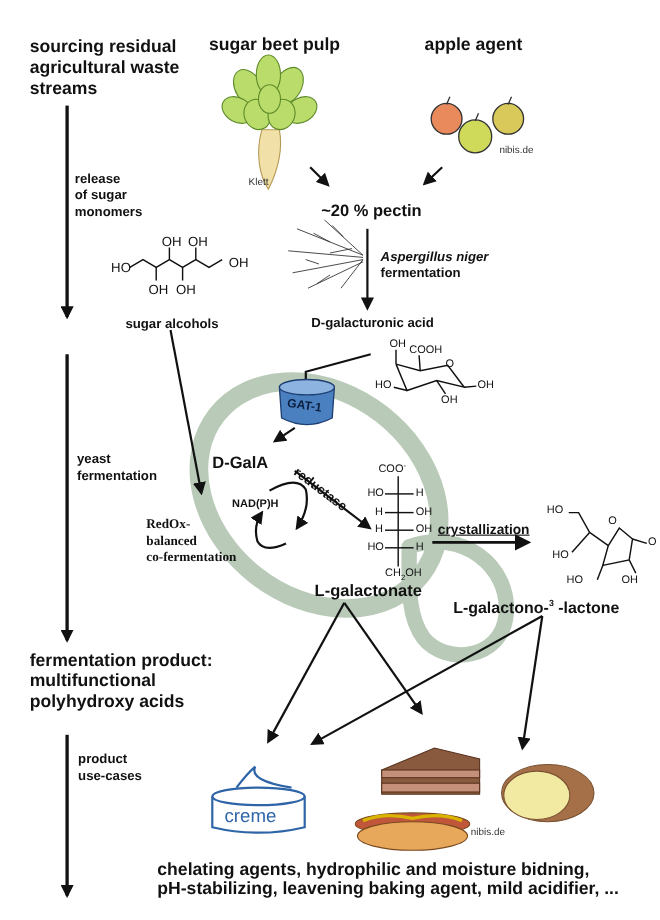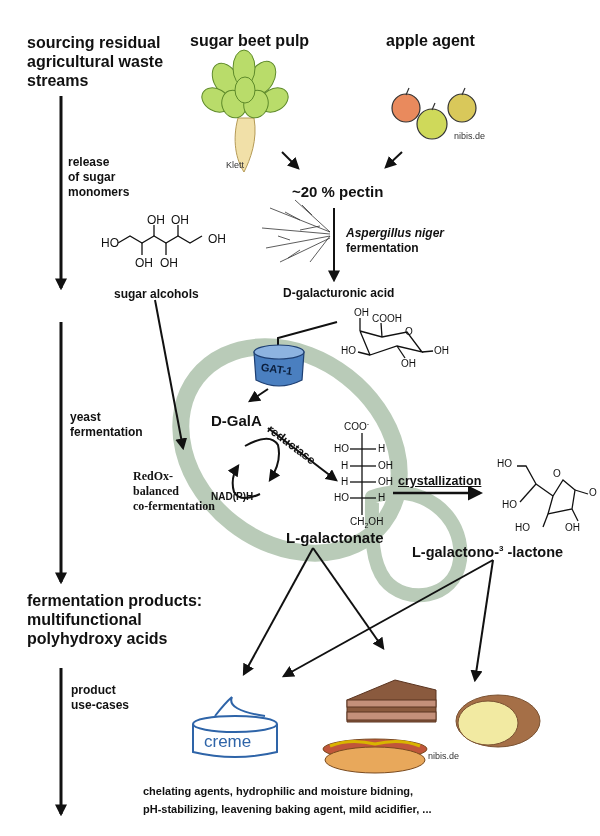--- a/index.html
+++ b/index.html
@@ -159,21 +159,21 @@
 <div class="abs s lbl" style="left:68px; top:155px;">
   <div>release</div>
   <div>of sugar</div>
   <div>monomers</div>
 </div>
 <div class="abs s lbl" style="left:70px; top:410px;">
   <div>yeast</div>
   <div>fermentation</div>
 </div>
 <div class="abs h lbl" style="left:27px; top:591px;">
-  <div>fermentation products:</div>
+  <div>fermentation product:</div>
   <div>multifunctional</div>
   <div>polyhydroxy acids</div>
 </div>
 <div class="abs s lbl" style="left:71px; top:683px;">
   <div>product</div>
   <div>use-cases</div>
 </div>
 
 <div class="abs h lbl" style="left:190px; top:31px;">sugar beet pulp</div>
 <div class="abs lbl" style="left:226px; top:160px; font-size:9px; color:#333;">Klett</div>
@@ -198,25 +198,25 @@
 <div class="abs s lbl" style="left:283px; top:286px;"><span class="sc">D</span><span>-galacturonic acid</span></div>
 <div class="abs lbl" style="left:354px; top:307px; font-size:10px;">OH</div>
 <div class="abs lbl" style="left:372px; top:313px; font-size:10px;">COOH</div>
 <div class="abs lbl" style="left:405px; top:326px; font-size:10px;">O</div>
 <div class="abs lbl" style="left:341px; top:345px; font-size:10px;">HO</div>
 <div class="abs lbl" style="left:401px; top:358px; font-size:10px;">OH</div>
 <div class="abs lbl" style="left:434px; top:345px; font-size:10px;">OH</div>
 
 <div class="abs lbl" style="left:261px; top:363px; font-weight:bold; font-size:11px; color:#0b1f3d; transform:rotate(8deg);">GAT-1</div>
 
-<div class="abs lbl" style="left:211px; top:412px; font-weight:bold; font-size:15px;"><span class="sc">D</span><span>-GalA</span></div>
+<div class="abs lbl" style="left:193px; top:412px; font-weight:bold; font-size:15px;"><span class="sc">D</span><span>-GalA</span></div>
 
 <div class="abs lbl" style="left:273px; top:422px; font-weight:bold; font-size:12px; transform:rotate(37deg); transform-origin:left top;">reductase</div>
 
-<div class="abs lbl" style="left:211px; top:453px; font-weight:bold; font-size:10px;margin-top:38px;">NAD(P)H</div>
+<div class="abs lbl" style="left:211px; top:453px; font-weight:bold; font-size:10px;">NAD(P)H</div>
 
 <div class="abs s lbl" style="left:133px; top:469px;font-family:Liberation Serif, serif;">
   <div>RedOx-</div>
   <div>balanced</div>
   <div>co-fermentation</div>
 </div>
 
 <div class="abs lbl" style="left:344px; top:420px; font-size:10px;"><span>COO</span><sup style="font-size:7px;">-</sup></div>
 <div class="abs lbl" style="left:334px; top:443px; font-size:10px;">HO</div>
 <div class="abs lbl" style="left:378px; top:443px; font-size:10px;">H</div>
@@ -237,16 +237,16 @@
 <div class="abs lbl" style="left:589px; top:487px; font-size:10px;">O</div>
 <div class="abs lbl" style="left:502px; top:499px; font-size:10px;">HO</div>
 <div class="abs lbl" style="left:515px; top:522px; font-size:10px;">HO</div>
 <div class="abs lbl" style="left:565px; top:522px; font-size:10px;">OH</div>
 
 <div class="abs lbl" style="left:412px; top:544px; font-weight:bold; font-size:14.5px;"><span class="sc">L</span><span>-galactono-</span><sup style="font-size:8px;">3</sup><span> -lactone</span></div>
 
 <div class="abs lbl" style="left:204px; top:732px; font-size:17px; color:#2e64a8;">creme</div>
 <div class="abs lbl" style="left:428px; top:751px; font-size:9px; color:#333;">nibis.de</div>
 
-<div class="abs lbl" style="left:143px; top:782px; font-weight:bold; font-size:11px; line-height:18px;">
+<div class="abs lbl" style="left:143px; top:782px; font-weight:bold; font-size:16px; line-height:18px;">
   <div>chelating agents, hydrophilic and moisture bidning,</div>
   <div>pH-stabilizing, leavening baking agent, mild acidifier, ...</div>
 </div>
 
 </body></html>

